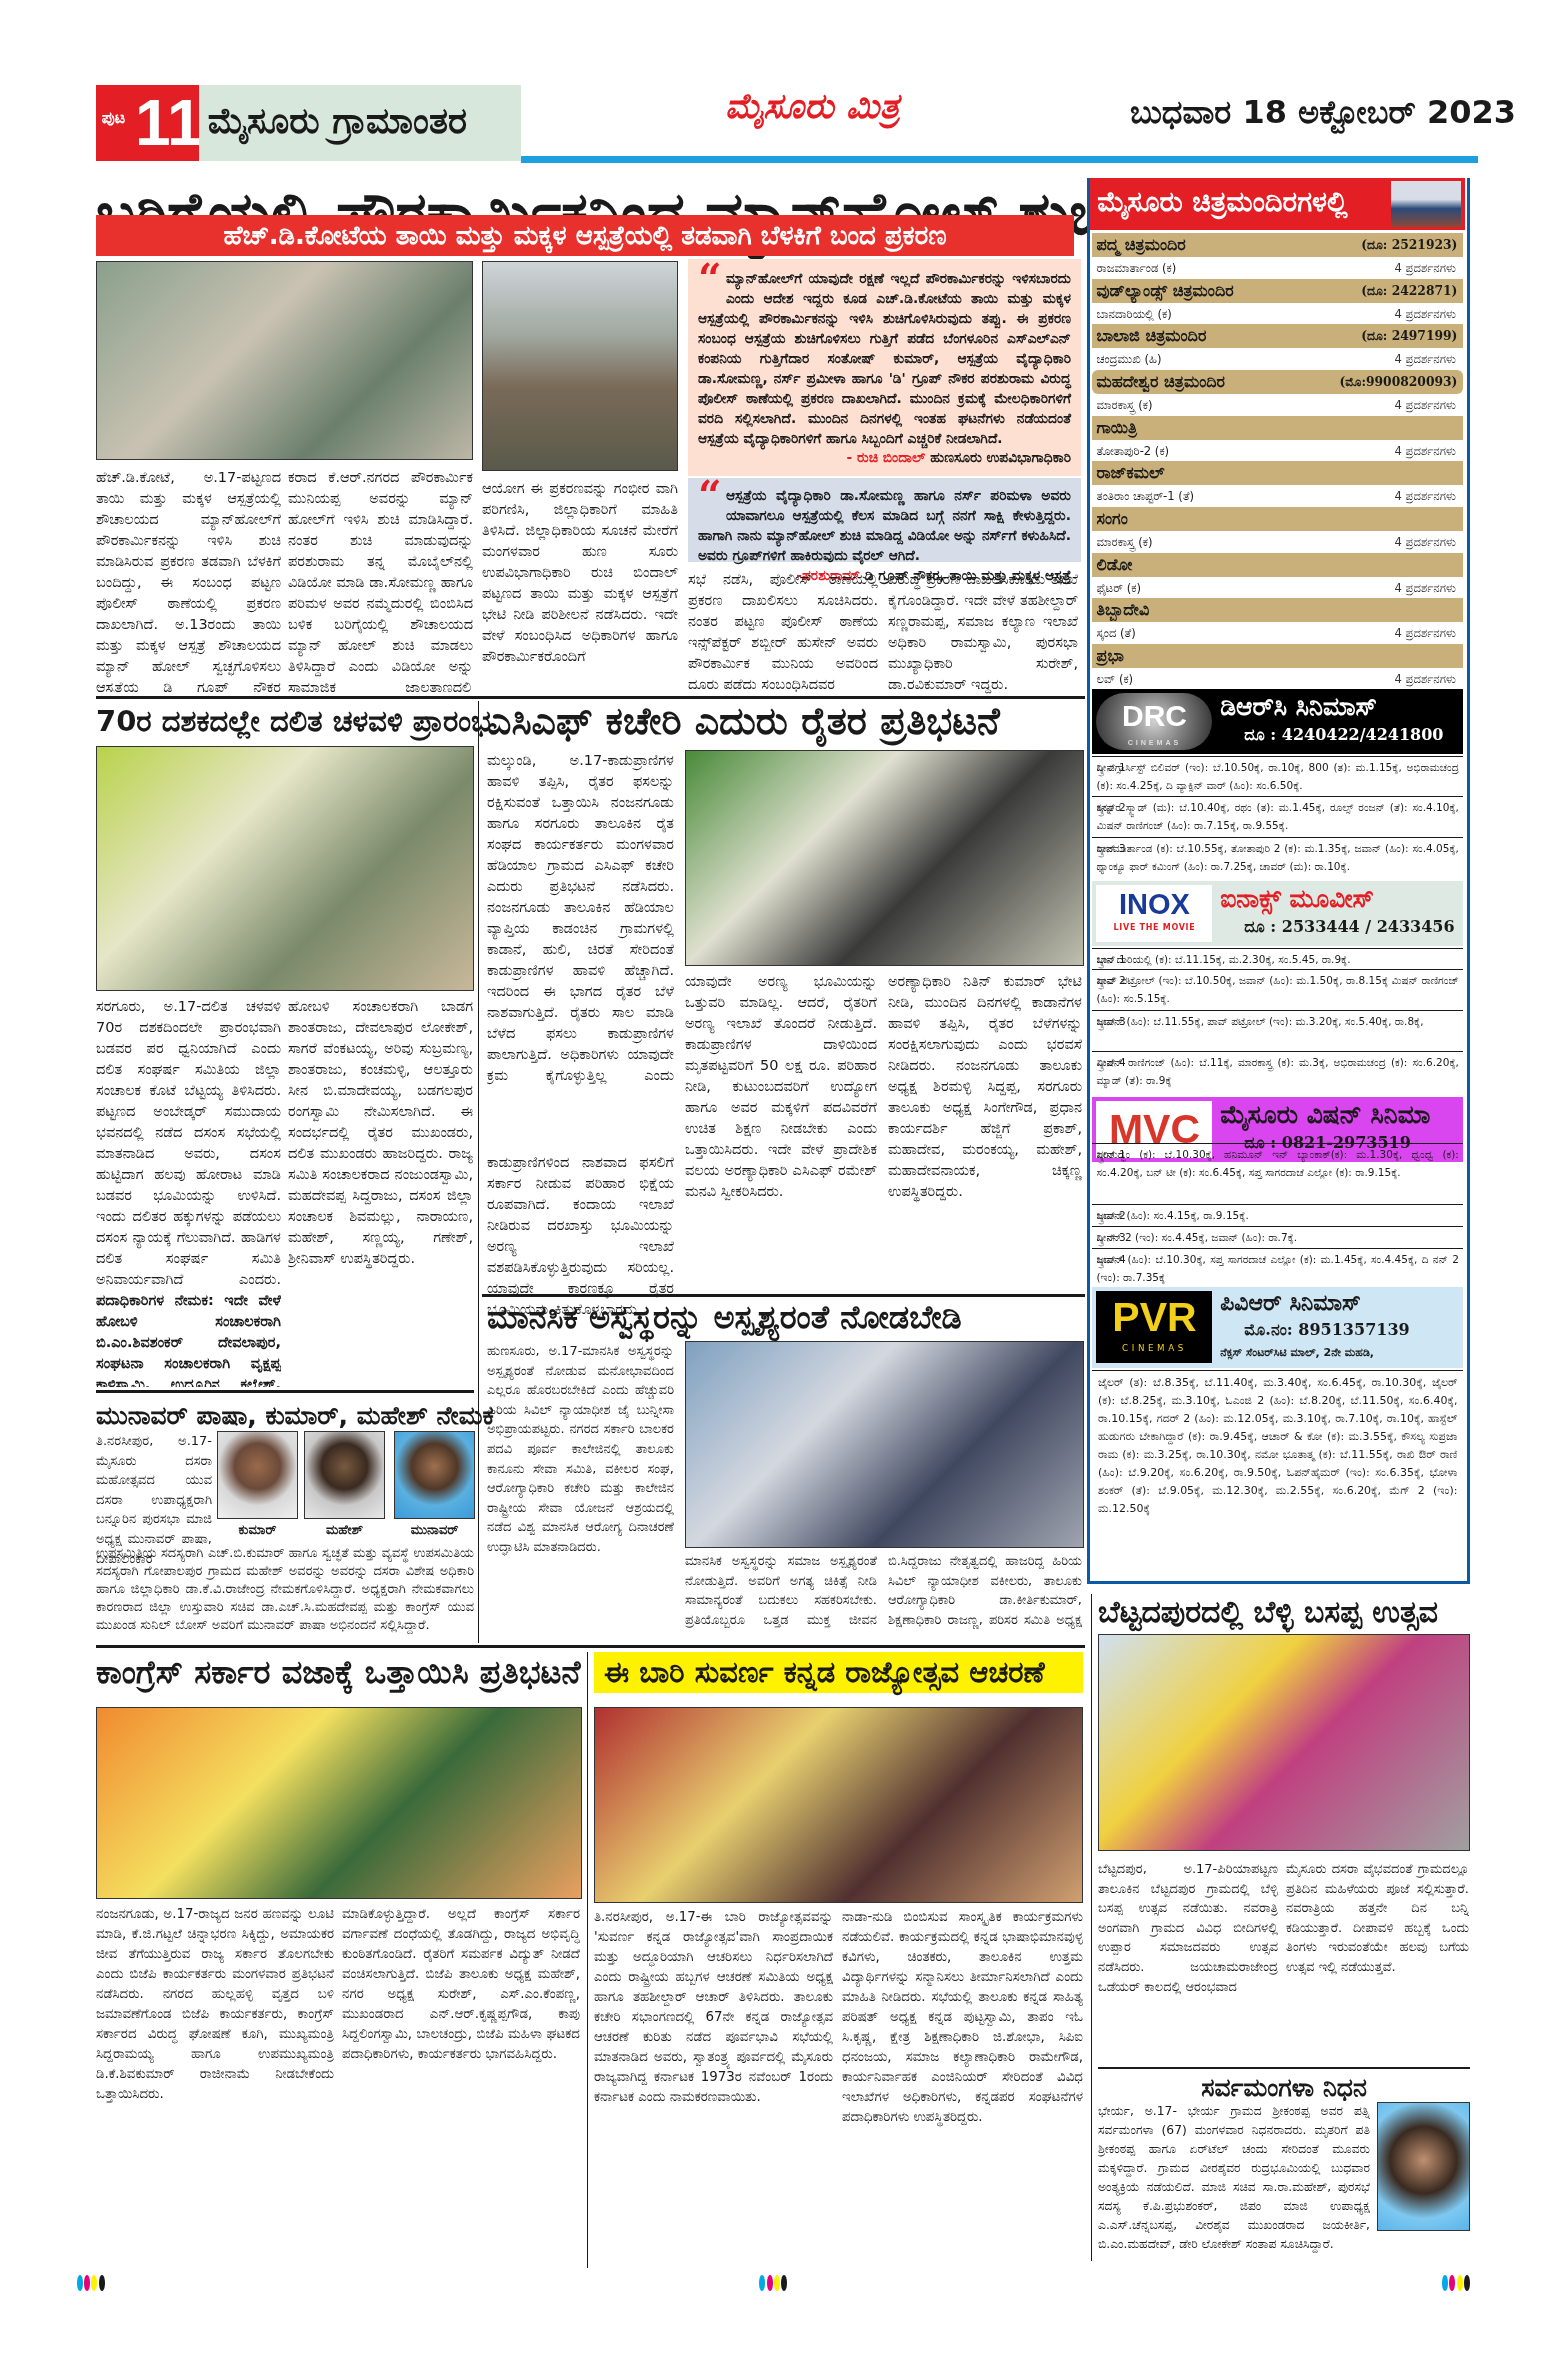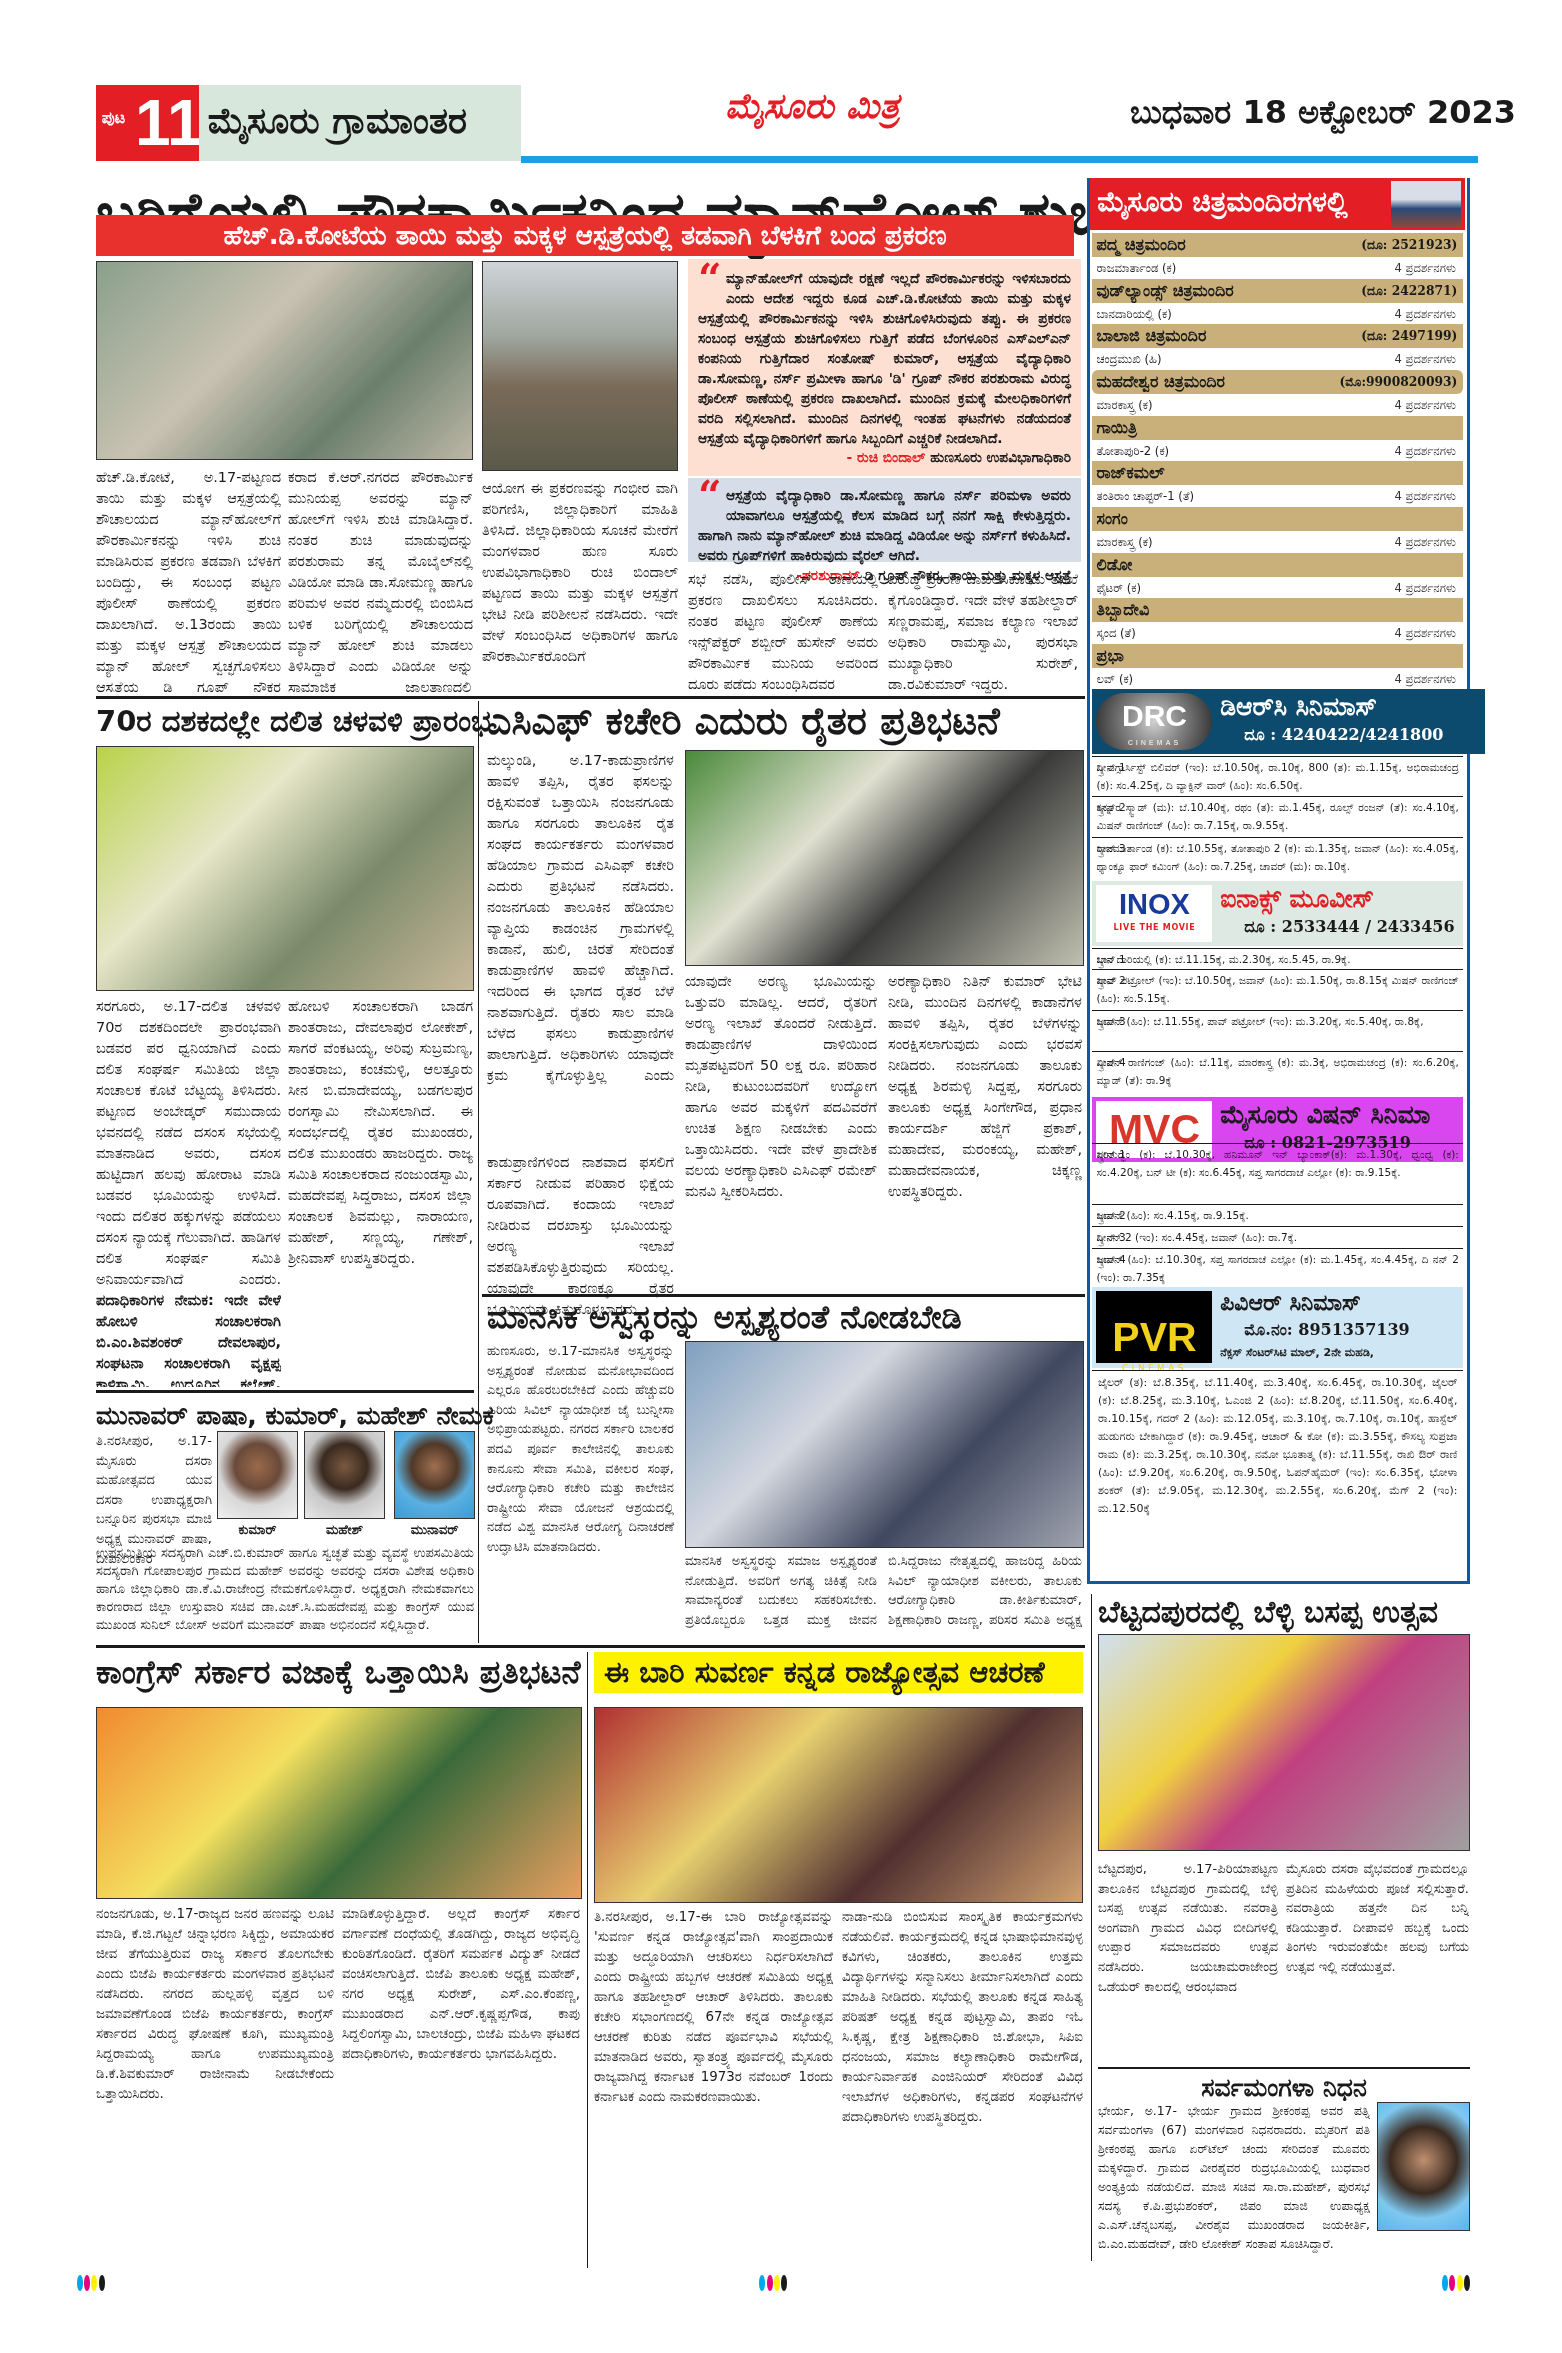--- a/index.html
+++ b/index.html
@@ -186,21 +186,21 @@
       <div class="hall-row" style="top: 329px;"><span>ಸಂಗಂ</span></div>
       <div class="film-row" style="top: 353px;"><span>ಮಾರಕಾಸ್ತ್ರ (ಕ)</span><span class="shows">4 ಪ್ರದರ್ಶನಗಳು</span></div>
       <div class="hall-row" style="top: 375px;"><span>ಲಿಡೋ</span></div>
       <div class="film-row" style="top: 399px;"><span>ಫೈಟರ್ (ಕ)</span><span class="shows">4 ಪ್ರದರ್ಶನಗಳು</span></div>
       <div class="hall-row" style="top: 420px;"><span>ತಿಬ್ಬಾದೇವಿ</span></div>
       <div class="film-row" style="top: 444px;"><span>ಸ್ಕಂದ (ತೆ)</span><span class="shows">4 ಪ್ರದರ್ಶನಗಳು</span></div>
       <div class="hall-row" style="top: 466px;"><span>ಪ್ರಭಾ</span></div>
       <div class="film-row" style="top: 490px;"><span>ಲವ್ (ಕ)</span><span class="shows">4 ಪ್ರದರ್ಶನಗಳು</span></div>
     </div>
 
-  <div class="chain-head" style="top:511px;background:#0c4a6e;padding-left:22px;">
+  <div class="chain-head" style="top:511px;background:#000000;">
     <div class="chain-logo" style="background:radial-gradient(circle,#d0d0d0 0%,#808080 45%,#2a2a2a 100%);border-radius:29px;color:#fff;font-size:30px;font-weight:bold;text-align:center;line-height:46px;font-family:'Liberation Sans',sans-serif;">
       <span>DRC</span>
       <div style="font-size:7.2px;line-height:8.7px;letter-spacing:2.9px;color:#ddd;">CINEMAS</div>
     </div>
     <div class="chain-name" style="color:#fff;">ಡಿಆರ್‌ಸಿ ಸಿನಿಮಾಸ್</div>
     <div class="chain-phone" style="color:#fff;">ದೂ : 4240422/4241800</div>
   </div>
   <div id="drc-screens">
       <div class="screen-row" style="top: 578px; height: 41px;">
         <span class="sl">ಸ್ಕ್ರೀನ್ 1</span>
@@ -266,21 +266,21 @@
         <div class="st">ದಿ ನನ್ 2 (ಇಂ): ಸಂ.4.45ಕ್ಕೆ, ಜವಾನ್ (ಹಿಂ): ರಾ.7ಕ್ಕೆ.</div>
       </div>
       <div class="screen-row" style="top: 1070px; height: 41px;">
         <span class="sl">ಸ್ಕ್ರೀನ್ 4</span>
         <div class="st">ಜವಾನ್ (ಹಿಂ): ಬೆ.10.30ಕ್ಕೆ, ಸಪ್ತ ಸಾಗರದಾಚೆ ಎಲ್ಲೋ (ಕ): ಮ.1.45ಕ್ಕೆ, ಸಂ.4.45ಕ್ಕೆ, ದಿ ನನ್ 2 (ಇಂ): ರಾ.7.35ಕ್ಕೆ</div>
       </div>
     </div>
 
   <div class="chain-head" style="top:1109px;height:81px;background:#cfe6f4;">
     <div class="chain-logo" style="background:#000;height:72px;text-align:center;">
-      <div style="font-size:41px;font-weight:bold;color:#f2cf1a;line-height:52px;font-family:'Liberation Sans',sans-serif;margin-top:20px;">PVR</div>
+      <div style="font-size:41px;font-weight:bold;color:#f2cf1a;line-height:52px;font-family:'Liberation Sans',sans-serif;">PVR</div>
       <div style="font-size:8.7px;color:#f2cf1a;letter-spacing:3.6px;">CINEMAS</div>
     </div>
     <div class="chain-name" style="font-size:22px;">ಪಿವಿಆರ್ ಸಿನಿಮಾಸ್</div>
     <div class="chain-phone" style="top:33px;">ಮೊ.ನಂ: 8951357139</div>
     <div style="position:absolute;left:128px;top:59px;font-size:11px;font-weight:bold;">ನೆಕ್ಸಸ್ ಸೆಂಟರ್‌ಸಿಟಿ ಮಾಲ್, 2ನೇ ಮಹಡಿ,</div>
   </div>
   <div class="pvr-list" style="top:1192px;border-top:1.4px solid #1a1a1a;">ಜೈಲರ್ (ತ): ಬೆ.8.35ಕ್ಕೆ, ಬೆ.11.40ಕ್ಕೆ, ಮ.3.40ಕ್ಕೆ, ಸಂ.6.45ಕ್ಕೆ, ರಾ.10.30ಕ್ಕೆ, ಜೈಲರ್ (ಕ): ಬೆ.8.25ಕ್ಕೆ, ಮ.3.10ಕ್ಕೆ, ಓಎಂಜಿ 2 (ಹಿಂ): ಬೆ.8.20ಕ್ಕೆ, ಬೆ.11.50ಕ್ಕೆ, ಸಂ.6.40ಕ್ಕೆ, ರಾ.10.15ಕ್ಕೆ, ಗದರ್ 2 (ಹಿಂ): ಮ.12.05ಕ್ಕೆ, ಮ.3.10ಕ್ಕೆ, ರಾ.7.10ಕ್ಕೆ, ರಾ.10ಕ್ಕೆ, ಹಾಸ್ಟೆಲ್ ಹುಡುಗರು ಬೇಕಾಗಿದ್ದಾರೆ (ಕ): ರಾ.9.45ಕ್ಕೆ, ಆಚಾರ್ &amp; ಕೋ (ಕ): ಮ.3.55ಕ್ಕೆ, ಕೌಸಲ್ಯ ಸುಪ್ರಜಾ ರಾಮ (ಕ): ಮ.3.25ಕ್ಕೆ, ರಾ.10.30ಕ್ಕೆ, ನಮೋ ಭೂತಾತ್ಮ (ಕ): ಬೆ.11.55ಕ್ಕೆ, ರಾಖಿ ಔರ್ ರಾಣಿ (ಹಿಂ): ಬೆ.9.20ಕ್ಕೆ, ಸಂ.6.20ಕ್ಕೆ, ರಾ.9.50ಕ್ಕೆ, ಓಪನ್‌ಹೈಮರ್ (ಇಂ): ಸಂ.6.35ಕ್ಕೆ, ಭೋಳಾ ಶಂಕರ್ (ತೆ): ಬೆ.9.05ಕ್ಕೆ, ಮ.12.30ಕ್ಕೆ, ಮ.2.55ಕ್ಕೆ, ಸಂ.6.20ಕ್ಕೆ, ಮೆಗ್ 2 (ಇಂ): ಮ.12.50ಕ್ಕೆ</div>
 </div>
 
 <div class="abs rule-v" style="left:1091px;top:1594px;height:667px;"></div>

